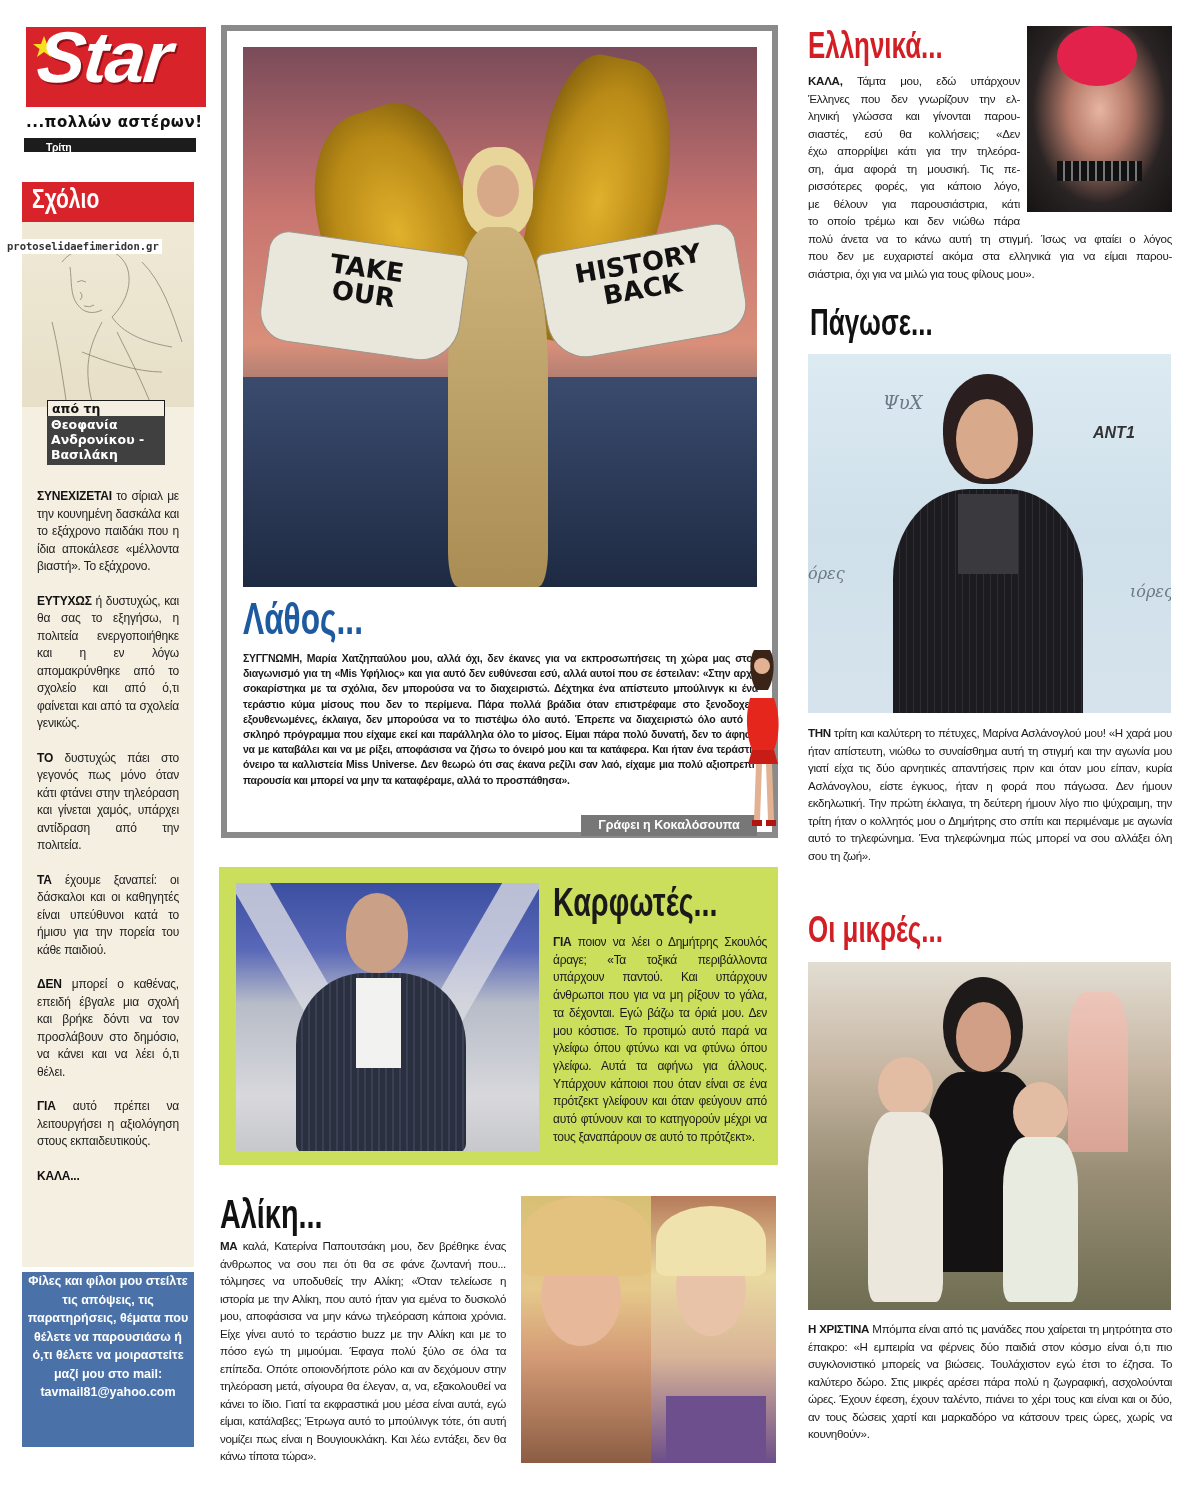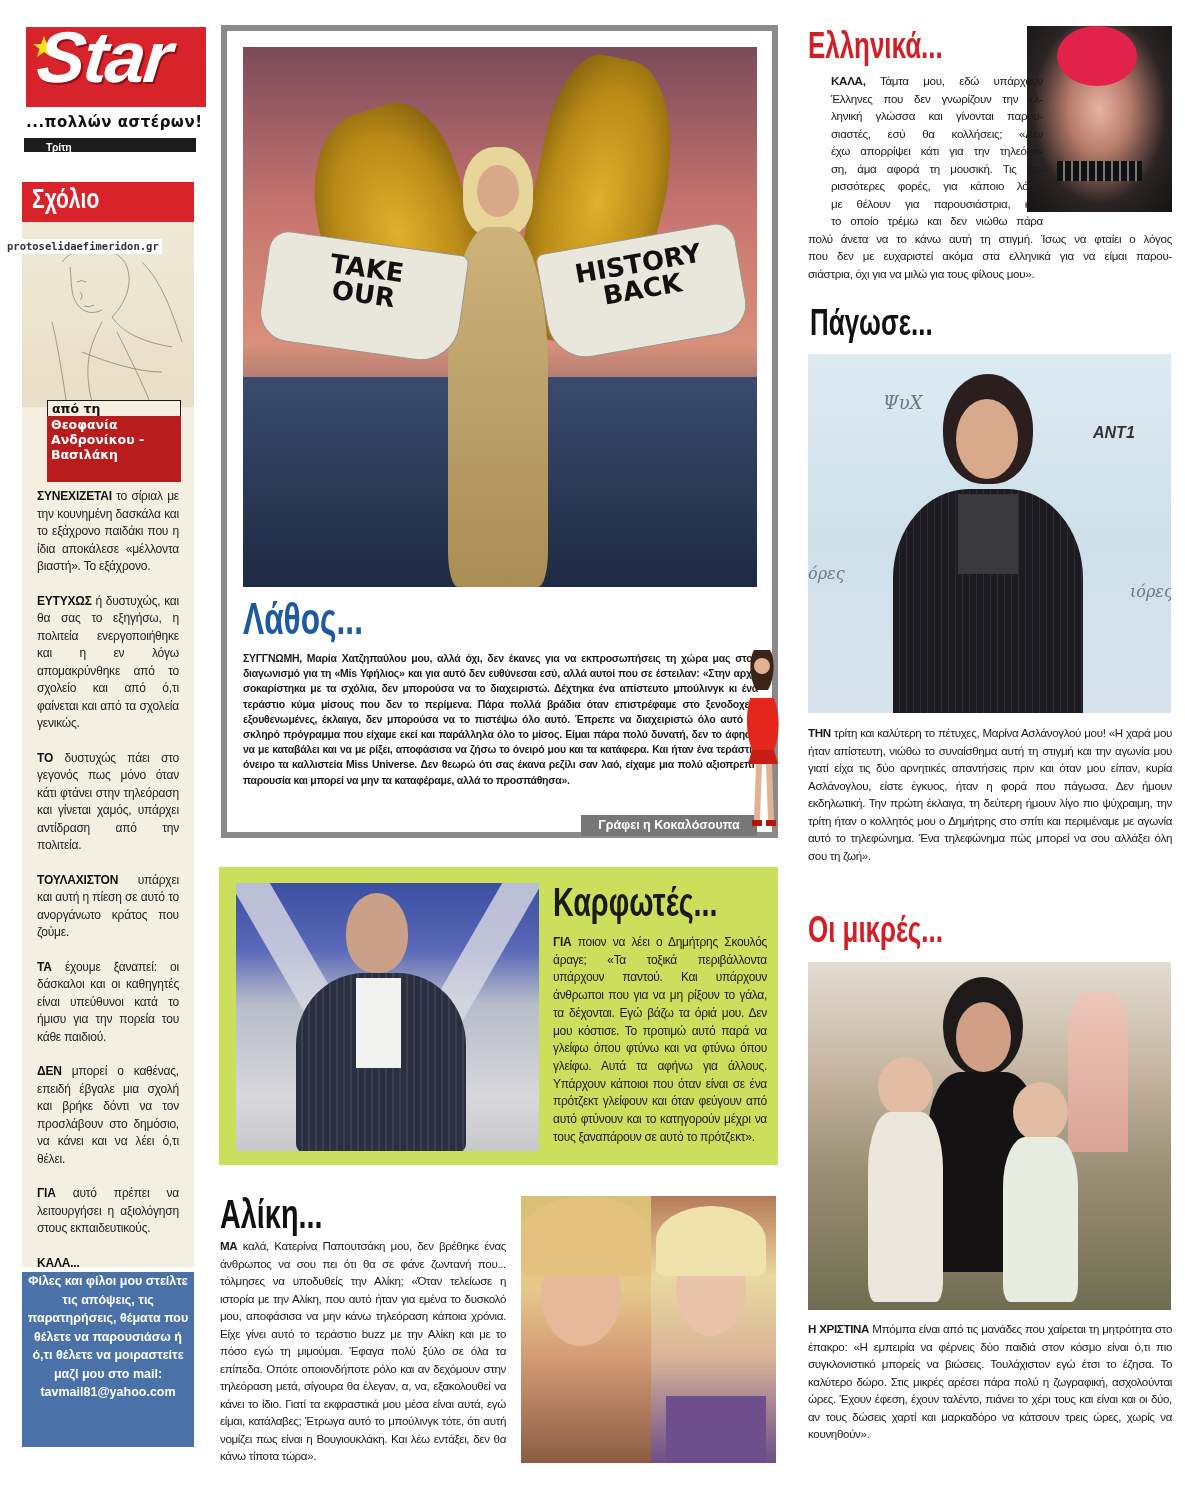--- a/index.html
+++ b/index.html
@@ -11,21 +11,21 @@
   .logo { left: 26px; top: 27px; width: 180px; height: 80px; background: #d9232b; }
   .logo-text { position: absolute; left: 12px; top: -6px; font: italic 900 72px/1 "Liberation Sans", sans-serif; color: #fff; letter-spacing: -2px; text-shadow: 2px 2px 0 #8c1016; transform: skewX(-6deg); }
   .logo-star { position: absolute; left: 6px; top: 8px; width: 24px; height: 24px; }
   .tagline { left: 26px; top: 115px; font: bold 15px/1 "DejaVu Sans", sans-serif; letter-spacing: 0.5px; color: #111; }
   .date-box { left: 24px; top: 138px; width: 172px; height: 14px; background: #1c1c1c; color: #fff; padding: 3px 22px; font: bold 10.5px/12px "Liberation Sans", sans-serif; letter-spacing: -0.3px; }
   .comment-head { left: 22px; top: 182px; width: 172px; height: 40px; background: #d9232b; }
   .comment-head span { position: absolute; left: 10px; top: 4px; font: bold 27px/1 "Liberation Sans", sans-serif; color: #fff; transform: scaleX(0.78); transform-origin: left; }
   .side-col { left: 22px; top: 222px; width: 172px; height: 1045px; background: #f4efe0; }
   .sketch { left: 22px; top: 222px; width: 172px; height: 185px; background: linear-gradient(180deg,#efe9d6,#e7dfc7); overflow: hidden; }
   .watermark { left: 4px; top: 239px; background: #fff; padding: 1px 3px; font: bold 10.5px/13px "DejaVu Sans Mono", monospace; color: #333; }
-  .byline { left: 47px; top: 400px; width: 134px; background: #b91c1c; color: #fff; font: bold 12.5px/15px "DejaVu Sans", sans-serif; padding: 0 4px 20px 4px; }
+  .byline { left: 47px; top: 400px; width: 118px; background: #404040; color: #fff; font: bold 12.5px/15px "DejaVu Sans", sans-serif; padding: 0 4px 3px 4px; }
   .byline .from { display: block; background: #f4efe0; color: #111; margin: 0 -4px 1px -4px; padding: 0 4px; border: 1px solid #1c1c1c; border-bottom: none; font-weight: bold; }
   .comment-body { left: 37px; top: 488px; width: 142px; font: 12px/17.5px "Liberation Sans", sans-serif; color: #222; letter-spacing: -0.2px; }
   .comment-body p { margin-bottom: 17px; text-align: justify; }
   .comment-body b { color: #111; }
   .mail-box { left: 22px; top: 1272px; width: 172px; height: 175px; background: #4a72a8; color: #fff; text-align: center; padding: 0 4px 0; font: bold 12.5px/18.5px "Liberation Sans", sans-serif; }
 
   
   .frame-outer { left: 221px; top: 25px; width: 557px; height: 813px; background: #8a8a8a; padding: 6px; }
   .frame-inner { width: 100%; height: 100%; background: #fff; position: relative; }
   .photo { position: absolute; }
@@ -44,21 +44,21 @@
   
   .aliki-title { left: 220px; top: 1194px; font: bold 40px/1 "Liberation Sans", sans-serif; color: #111; transform: scaleX(0.72); transform-origin: left; }
   .aliki-body { left: 220px; top: 1237px; width: 286px; font: 11.6px/17.5px "Liberation Sans", sans-serif; color: #1a1a1a; letter-spacing: -0.35px; text-align: justify; }
   .aliki-photo1 { left: 521px; top: 1196px; width: 130px; height: 267px; background: linear-gradient(180deg,#d8bf75 0%,#e5c88a 35%,#d49b76 60%,#8c5d44 100%); overflow: hidden; }
   .aliki-photo2 { left: 651px; top: 1196px; width: 125px; height: 267px; background: linear-gradient(180deg,#b67a5a 0%,#e9d9a0 30%,#d9b498 60%,#6c4e8a 100%); overflow: hidden; }
 
   
   .ell-title { left: 808px; top: 28px; font: bold 36px/1 "Liberation Sans", sans-serif; color: #d21f26; transform: scaleX(0.72); transform-origin: left; }
   .ell-photo { left: 1027px; top: 26px; width: 145px; height: 186px; background: radial-gradient(ellipse at 50% 45%,#e7b5a3 0%,#b77b6a 30%,#2a2424 65%,#161313 100%); overflow: hidden; }
   .ell-body { left: 808px; top: 72px; font: 11.6px/17.5px "Liberation Sans", sans-serif; color: #1a1a1a; letter-spacing: -0.3px; }
-  .ell-body .line-narrow { display: block; width: 212px; text-align: justify; text-align-last: justify; white-space: nowrap; margin-left: 23px; }
+  .ell-body .line-narrow { display: block; width: 212px; text-align: justify; text-align-last: justify; white-space: nowrap; }
   .ell-body .line-wide { display: block; width: 364px; text-align: justify; text-align-last: justify; white-space: nowrap; }
   .ell-body .line-last { display: block; white-space: nowrap; }
 
   .pag-title { left: 810px; top: 305px; font: bold 36px/1 "Liberation Sans", sans-serif; color: #111; transform: scaleX(0.72); transform-origin: left; }
   .pag-photo { left: 808px; top: 354px; width: 363px; height: 359px; background: linear-gradient(180deg,#dceaf2 0%,#cfe0ea 50%,#d6e3ec 100%); overflow: hidden; }
   .pag-body { left: 808px; top: 724px; width: 364px; font: 11.6px/17.5px "Liberation Sans", sans-serif; color: #1a1a1a; letter-spacing: -0.35px; text-align: justify; }
 
   .mikr-title { left: 808px; top: 912px; font: bold 36px/1 "Liberation Sans", sans-serif; color: #d21f26; transform: scaleX(0.72); transform-origin: left; }
   .mikr-photo { left: 808px; top: 962px; width: 363px; height: 348px; background: linear-gradient(180deg,#e2ddd2 0%,#c7b7a4 30%,#9a8f76 60%,#6e6d52 100%); overflow: hidden; }
   .mikr-body { left: 808px; top: 1320px; width: 364px; font: 11.6px/17.5px "Liberation Sans", sans-serif; color: #1a1a1a; letter-spacing: -0.35px; text-align: justify; }
@@ -103,21 +103,20 @@
 </div>
 <div class="abs watermark">protoselidaefimeridon.gr</div>
 <div class="abs byline">
   <span class="from">από τη</span>
   <span>Θεοφανία Ανδρονίκου - Βασιλάκη</span>
 </div>
 <div class="abs comment-body">
   <p><b>ΣΥΝΕΧΙΖΕΤΑΙ</b><span> το σίριαλ με την κουνημένη δασκάλα και το εξάχρονο παιδάκι που η ίδια αποκάλεσε «μέλλοντα βιαστή». Το εξάχρονο.</span></p>
   <p><b>ΕΥΤΥΧΩΣ</b><span> ή δυστυχώς, και θα σας το εξηγήσω, η πολιτεία ενεργοποιήθηκε και η εν λόγω απομακρύνθηκε από το σχολείο και από ό,τι φαίνεται και από τα σχολεία γενικώς.</span></p>
   <p><b>ΤΟ</b><span> δυστυχώς πάει στο γεγονός πως μόνο όταν κάτι φτάνει στην τηλεόραση και γίνεται χαμός, υπάρχει αντίδραση από την πολιτεία.</span></p>
-  <p><b>ΤΟΥΛΑΧΙΣΤΟΝ</b><span> υπάρχει και αυτή η πίεση σε αυτό το ανοργάνωτο κράτος που ζούμε.</span></p>
   <p><b>ΤΑ</b><span> έχουμε ξαναπεί: οι δάσκαλοι και οι καθηγητές είναι υπεύθυνοι κατά το ήμισυ για την πορεία του κάθε παιδιού.</span></p>
   <p><b>ΔΕΝ</b><span> μπορεί ο καθένας, επειδή έβγαλε μια σχολή και βρήκε δόντι να τον προσλάβουν στο δημόσιο, να κάνει και να λέει ό,τι θέλει.</span></p>
   <p><b>ΓΙΑ</b><span> αυτό πρέπει να λειτουργήσει η αξιολόγηση στους εκπαιδευτικούς.</span></p>
   <p><b>ΚΑΛΑ...</b><span></span></p>
 </div>
 <div class="abs mail-box">
   <div>Φίλες και φίλοι μου στείλτε τις απόψεις, τις παρατηρήσεις, θέματα που θέλετε να παρουσιάσω ή ό,τι θέλετε να μοιραστείτε μαζί μου στο mail:</div>
   <div>tavmail81@yahoo.com</div>
 </div>
 

